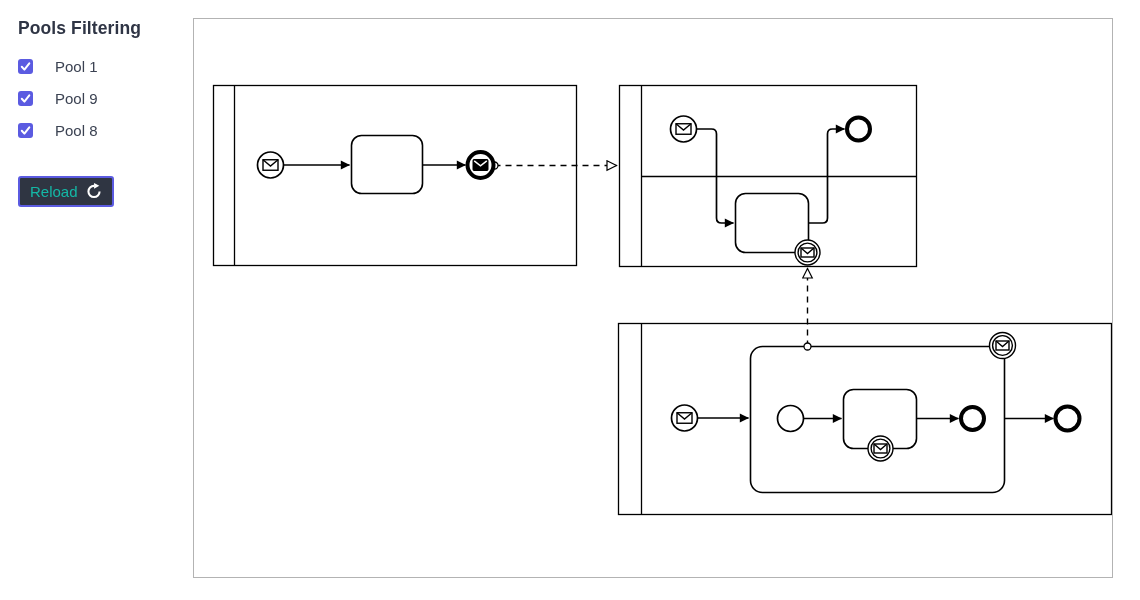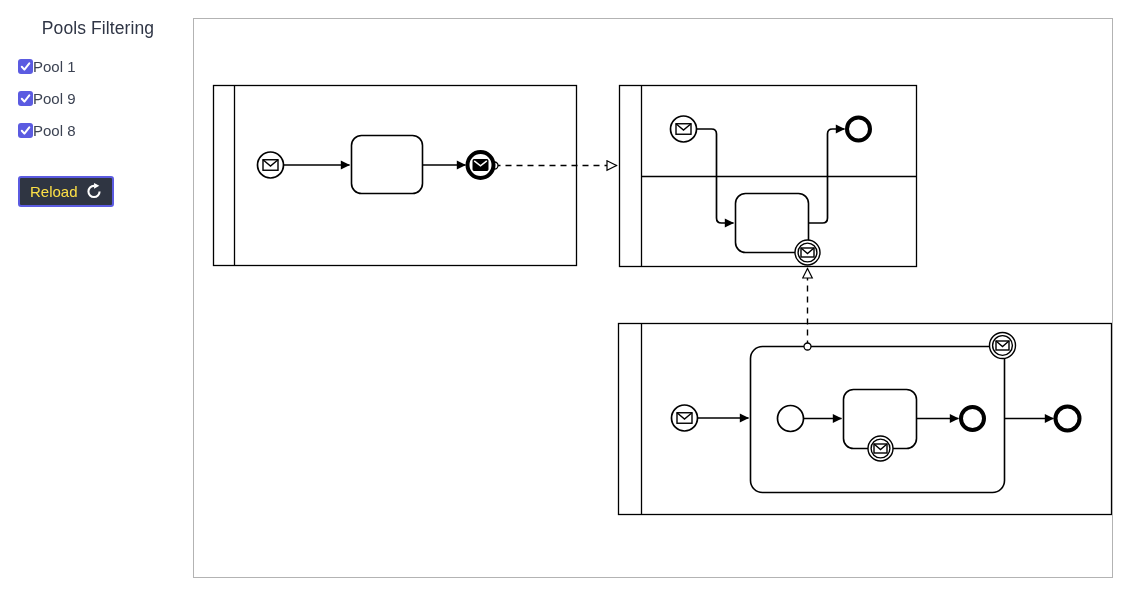--- a/index.html
+++ b/index.html
@@ -2,34 +2,33 @@
 <html style="--accent: #5b5be1; --button-bg: #2f3542; --heading: #2f3545; --label: #3b4252; --canvas-border: #b3b3b3;"><head>
 <meta charset="utf-8">
 <style>
   html,body{margin:0;padding:0;}
   body{
     width:1140px;height:600px;position:relative;background:#fff;
     font-family:"Liberation Sans",sans-serif;overflow:hidden;
   }
   .sidebar{position:absolute;left:18px;top:18px;width:160px;}
   .sidebar h1{
-    margin:0 0 20px 0;font-size:17.5px;font-weight:400;color:var(--heading,#2f3545);
+    margin:0 0 20px 0;font-size:17.5px;font-weight:700;color:var(--heading,#2f3545);
     letter-spacing:.1px;
-    text-align:center;
   }
-  .cb-row{display:flex;align-items:center;gap:0;margin-bottom:17px;cursor:pointer;height:15px;}
+  .cb-row{display:flex;align-items:center;gap:22px;margin-bottom:17px;cursor:pointer;height:15px;}
   .checkbox{
     width:15px;height:15px;background:var(--accent,#5b5be1);border-radius:3px;
     display:flex;align-items:center;justify-content:center;flex:0 0 auto;
   }
   .cb-label{font-size:15px;color:var(--label,#3b4252);line-height:15px;}
   .reload-btn{
     margin-top:21px;display:inline-flex;align-items:center;gap:7px;
     background:var(--button-bg,#2f3542);border:2px solid var(--accent,#5b5be1);
-    border-radius:3px;color:#fde047;font-size:15px;font-family:inherit;
+    border-radius:3px;color:#14b8a6;font-size:15px;font-family:inherit;
     padding:4px 9px 5px 10px;height:31px;box-sizing:border-box;cursor:pointer;
   }
   .canvas{
     position:absolute;left:193px;top:18px;width:920px;height:560px;
     border:1px solid var(--canvas-border,#b3b3b3);background:#fff;box-sizing:border-box;
   }
   .canvas svg{display:block;}
 </style>
 </head>
 <body>

